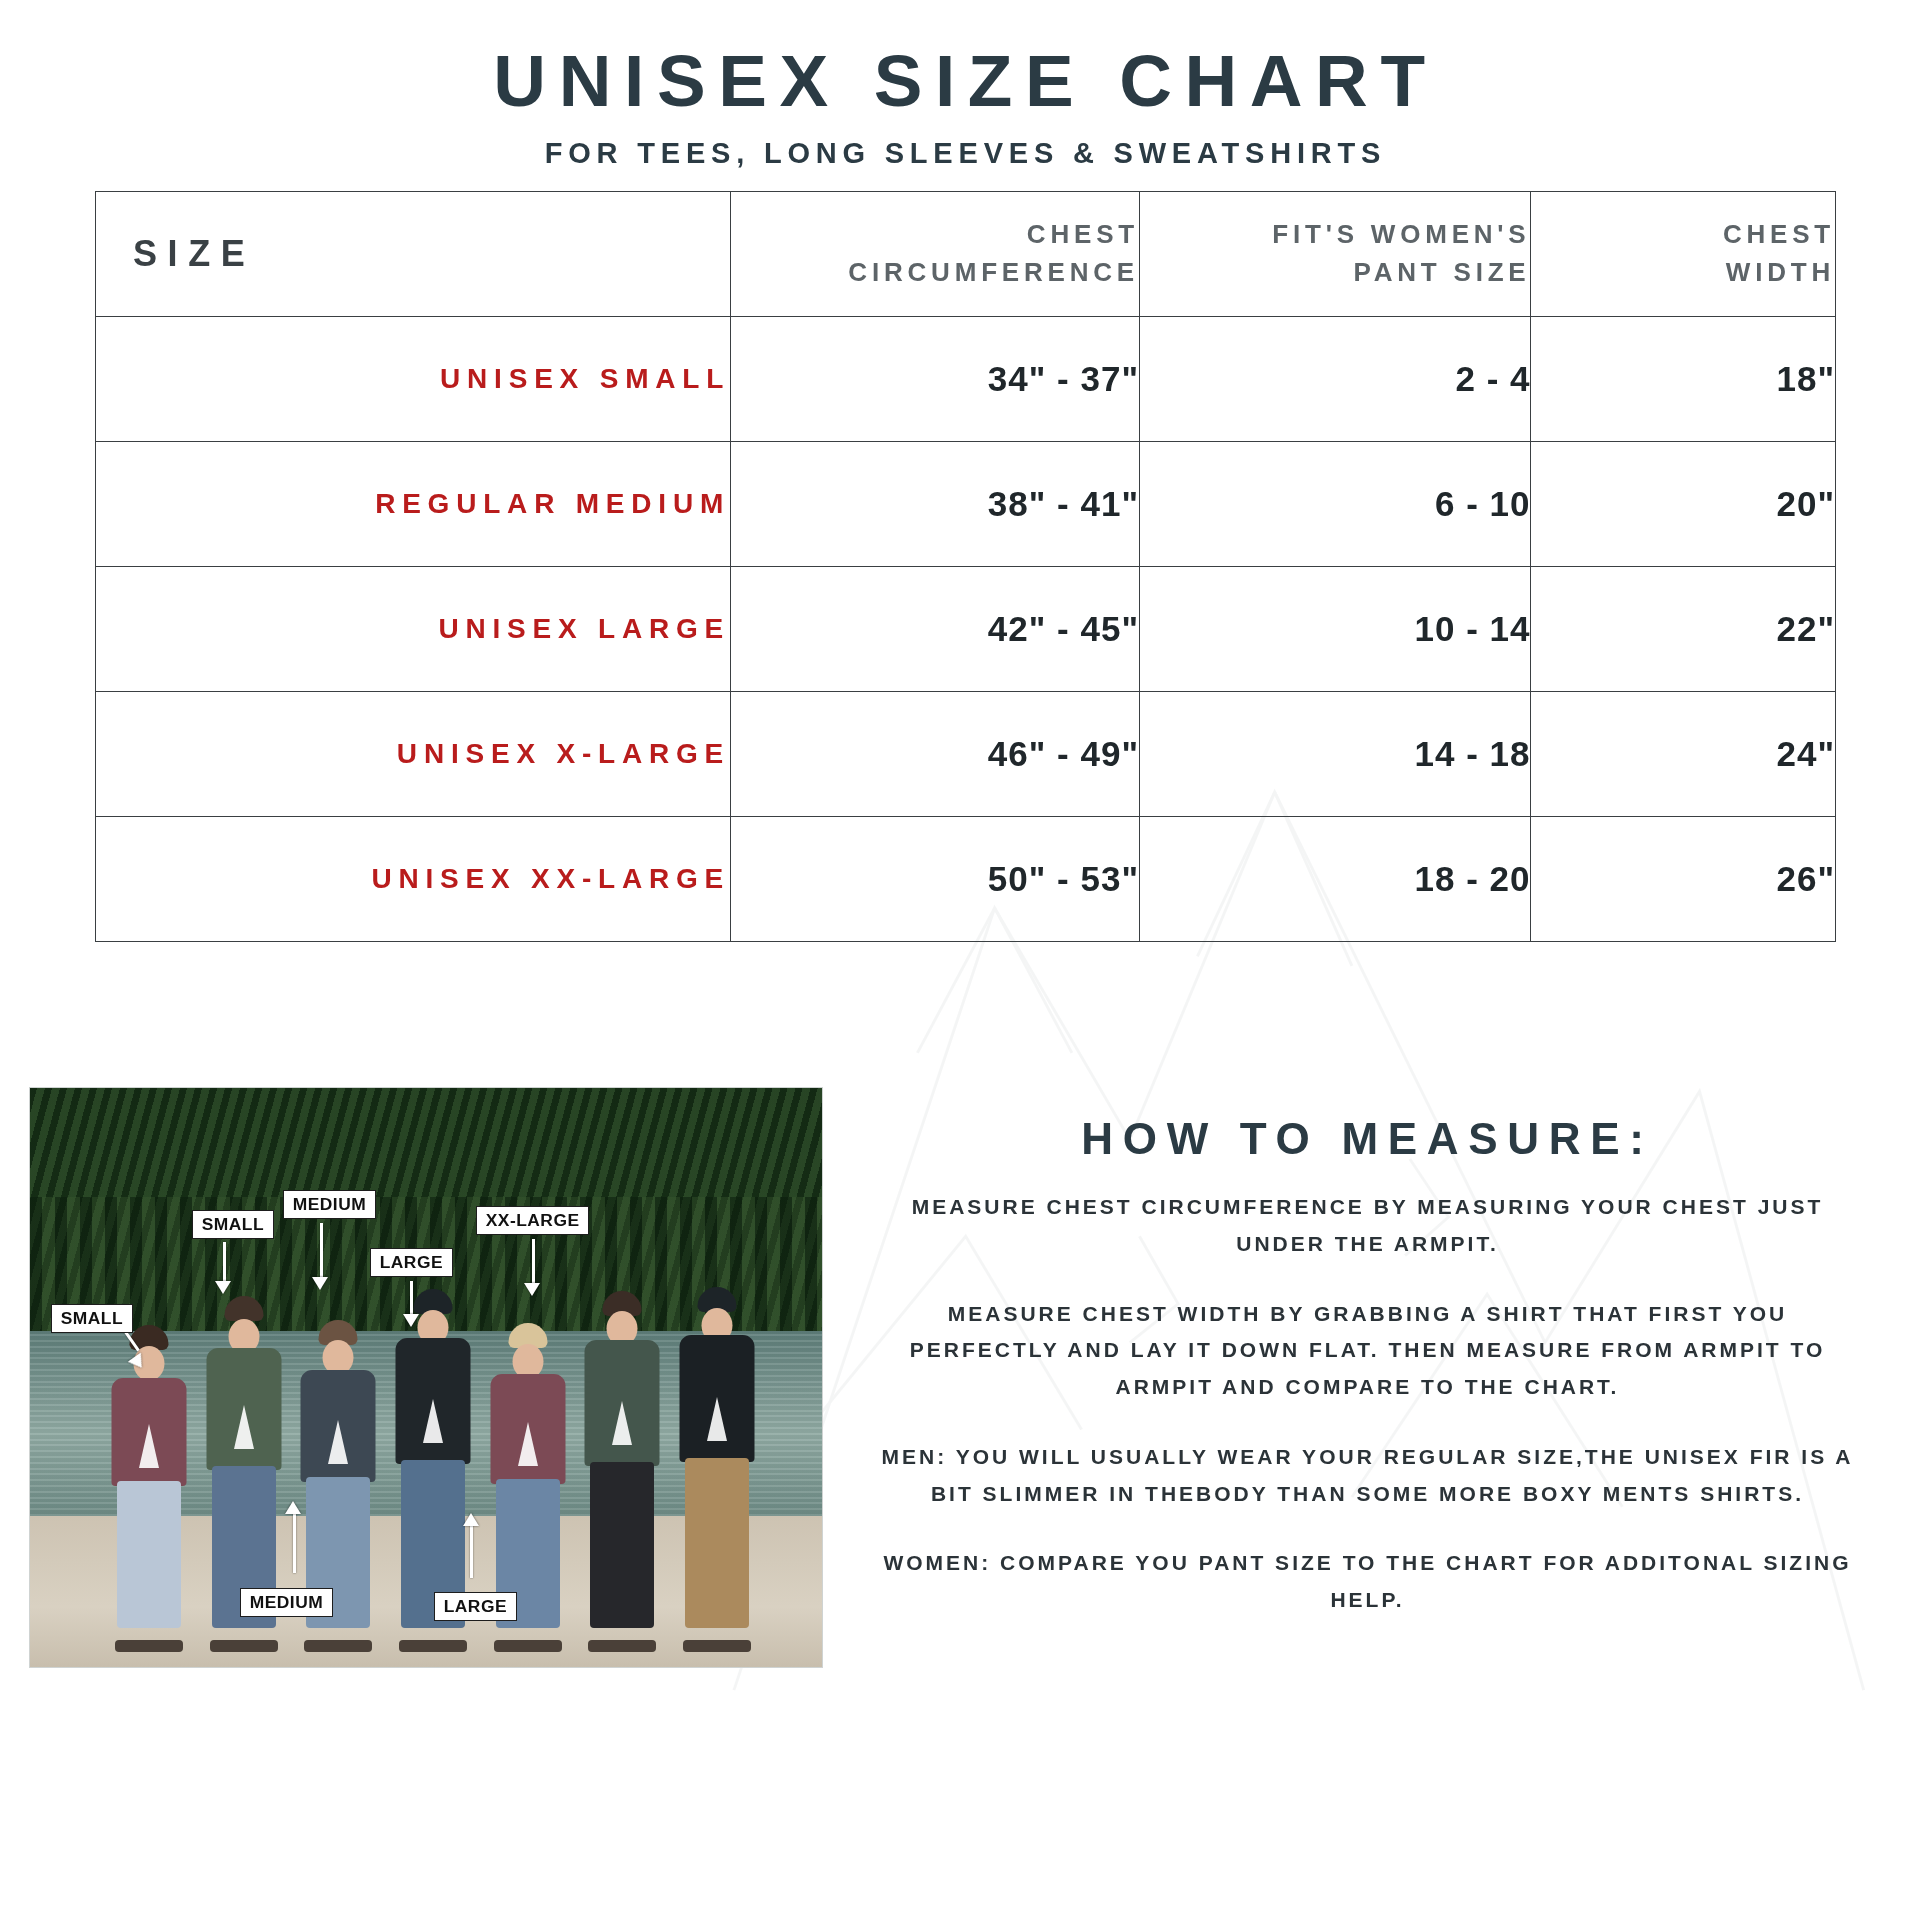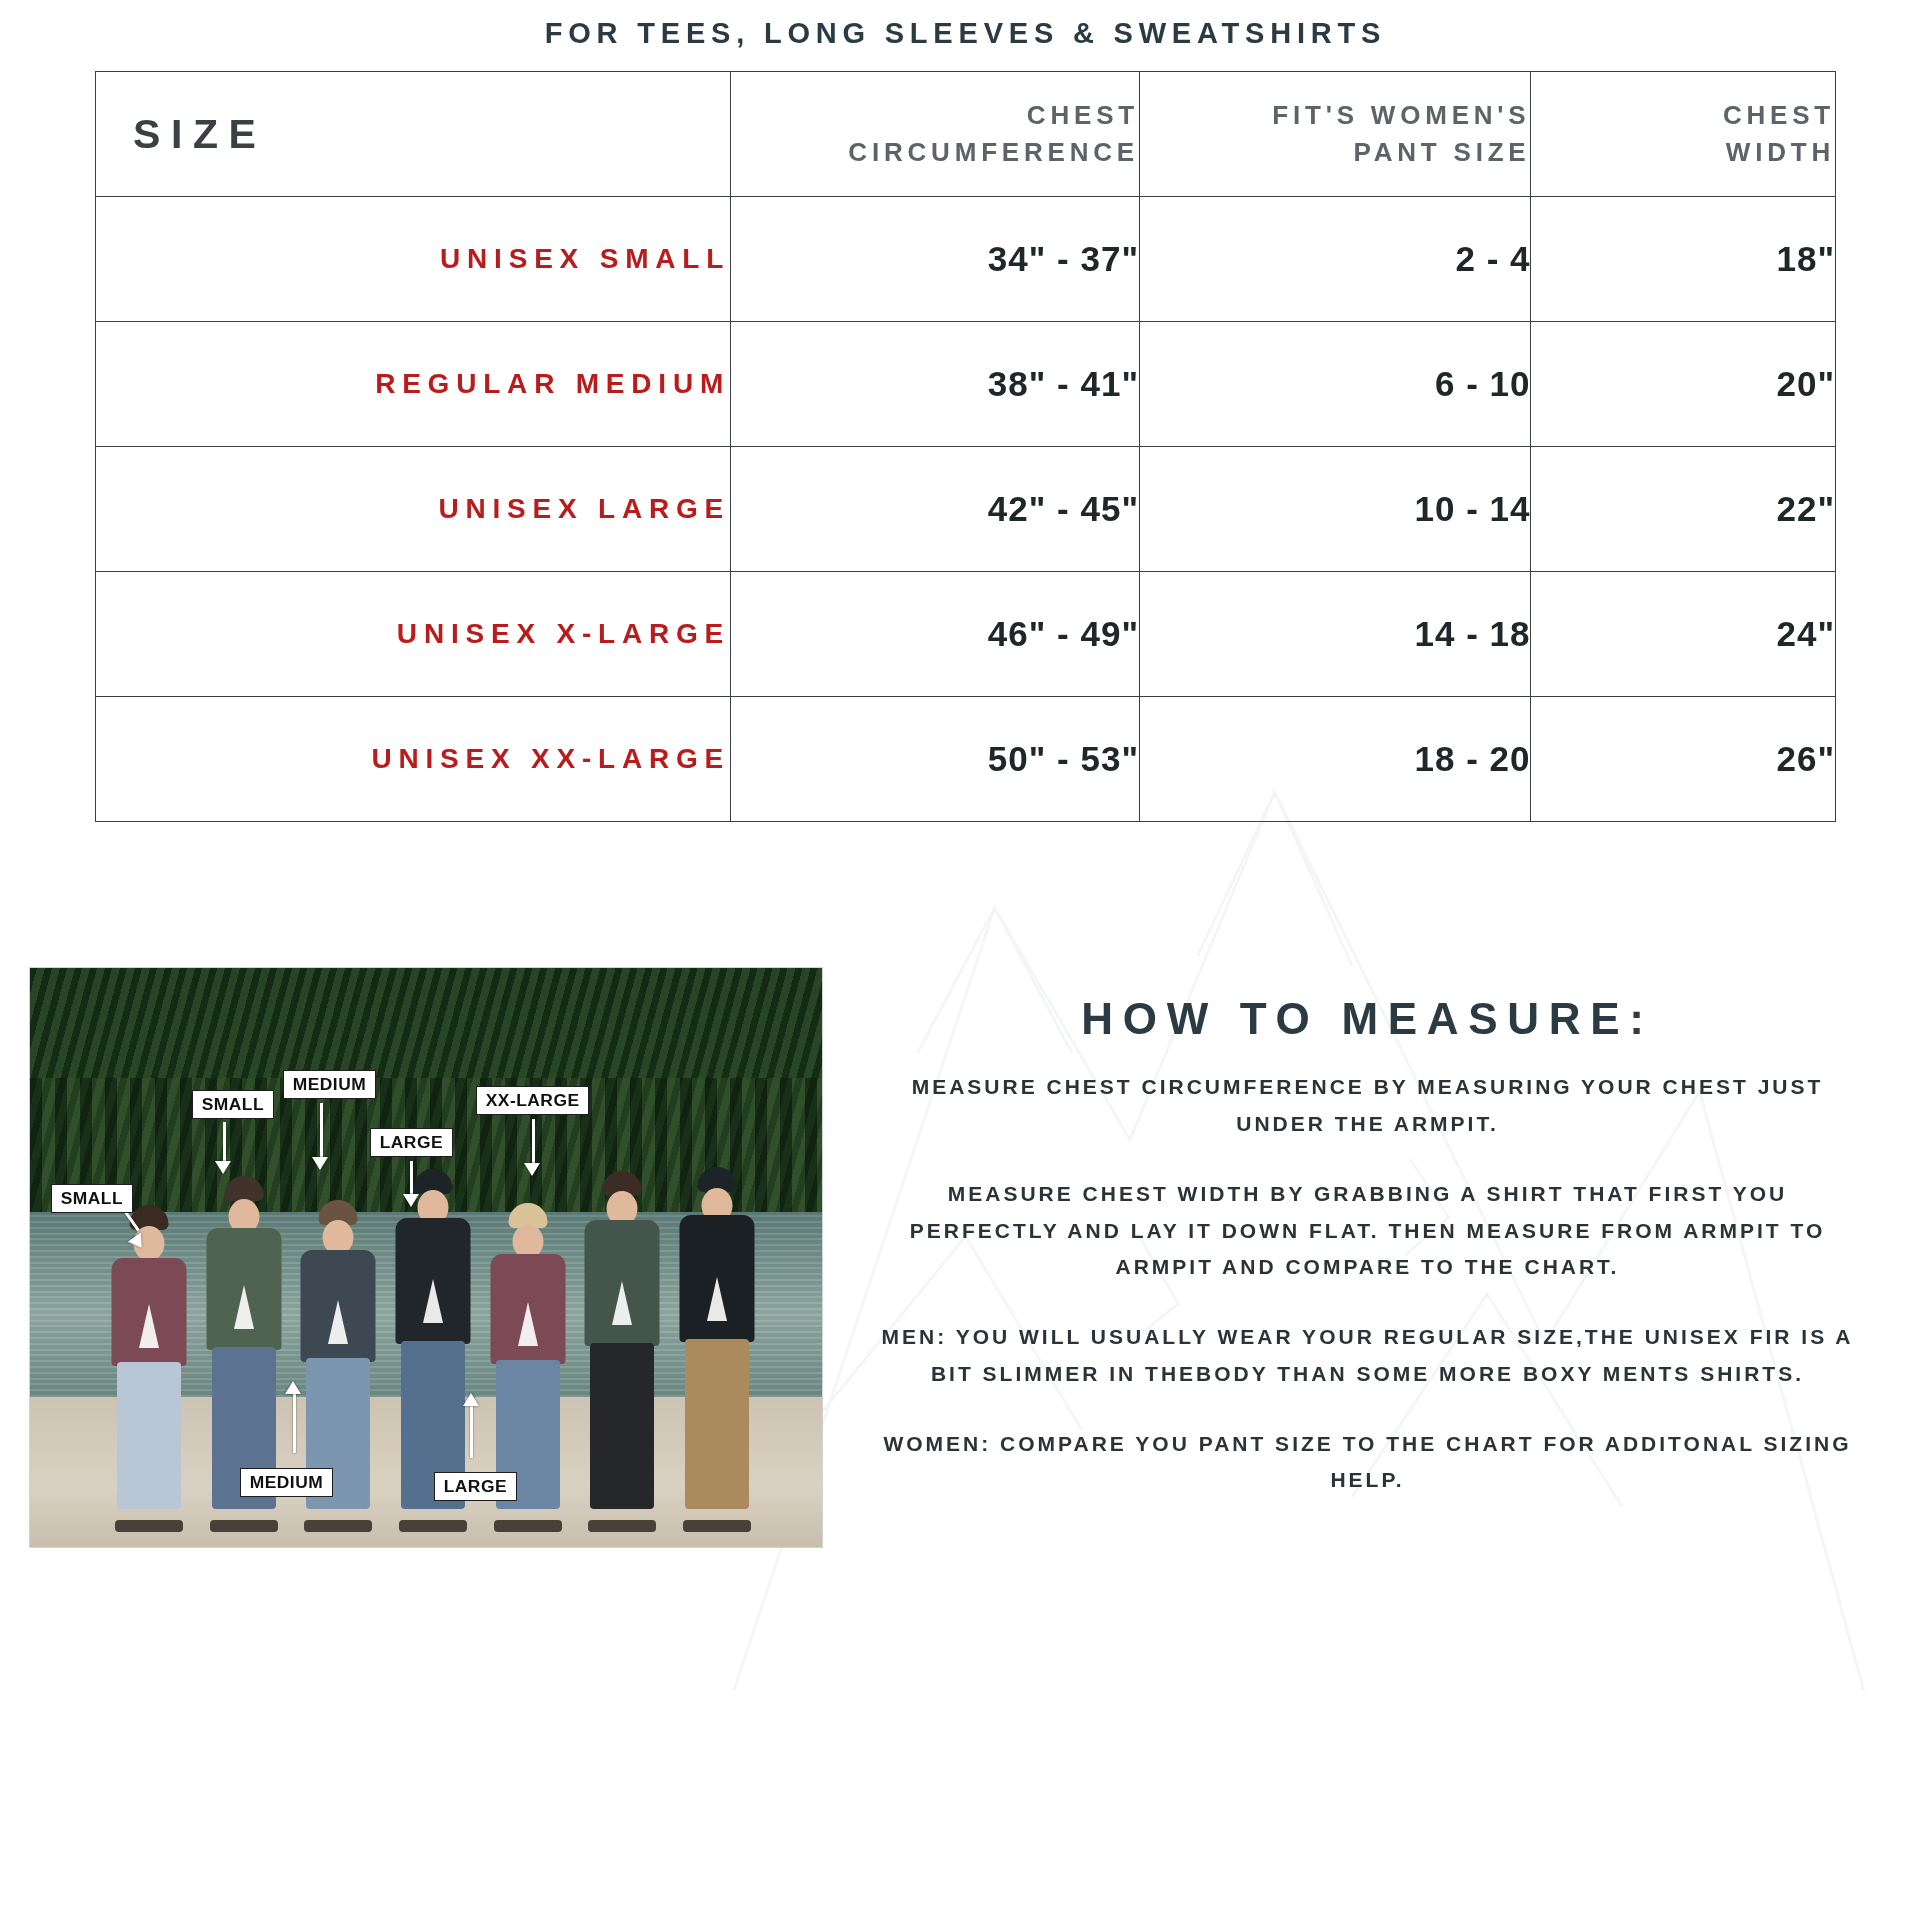--- a/index.html
+++ b/index.html
@@ -78,21 +78,21 @@
   th.hdr {
     height: 124px;
     font-size: 26px;
     font-weight: bold;
     letter-spacing: 4.8px;
     color: #5d6468;
     text-align: center;
     line-height: 1.45;
   }
   th.hdr.size-hdr {
-    font-size: 41px;
+    font-size: 36px;
     letter-spacing: 10.6px;
     color: #3a4145;
     text-align: left;
     padding-left: 37px;
   }
   td.size-cell {
     height: 124px;
     font-size: 28px;
     font-weight: bold;
     letter-spacing: 6.8px;
@@ -283,20 +283,21 @@
   <g fill="none" stroke="#9aa3a6" stroke-width="3">
     <path d="M60 1450 L330 640 L470 880 L620 520 L900 1090 L1060 830 L1230 1450"></path>
     <path d="M330 640 L250 790 M330 640 L410 790 M620 520 L540 690 M620 520 L700 700"></path>
     <path d="M120 1200 L300 980 L420 1180 M700 1250 L840 1040 L980 1260"></path>
     <path d="M480 980 L520 1050 L470 1090 M760 900 L800 960 L755 1000"></path>
   </g>
 </svg>
 
 <div class="page">
 
+  <h1 class="title">UNISEX SIZE CHART</h1>
   <div class="subtitle">FOR TEES, LONG SLEEVES &amp; SWEATSHIRTS</div>
 
   <div class="table-wrap">
     <table class="size-table">
       <colgroup>
         <col class="col-size">
           <col class="col-chest">
           <col class="col-pant">
           <col class="col-width">
       </colgroup>

